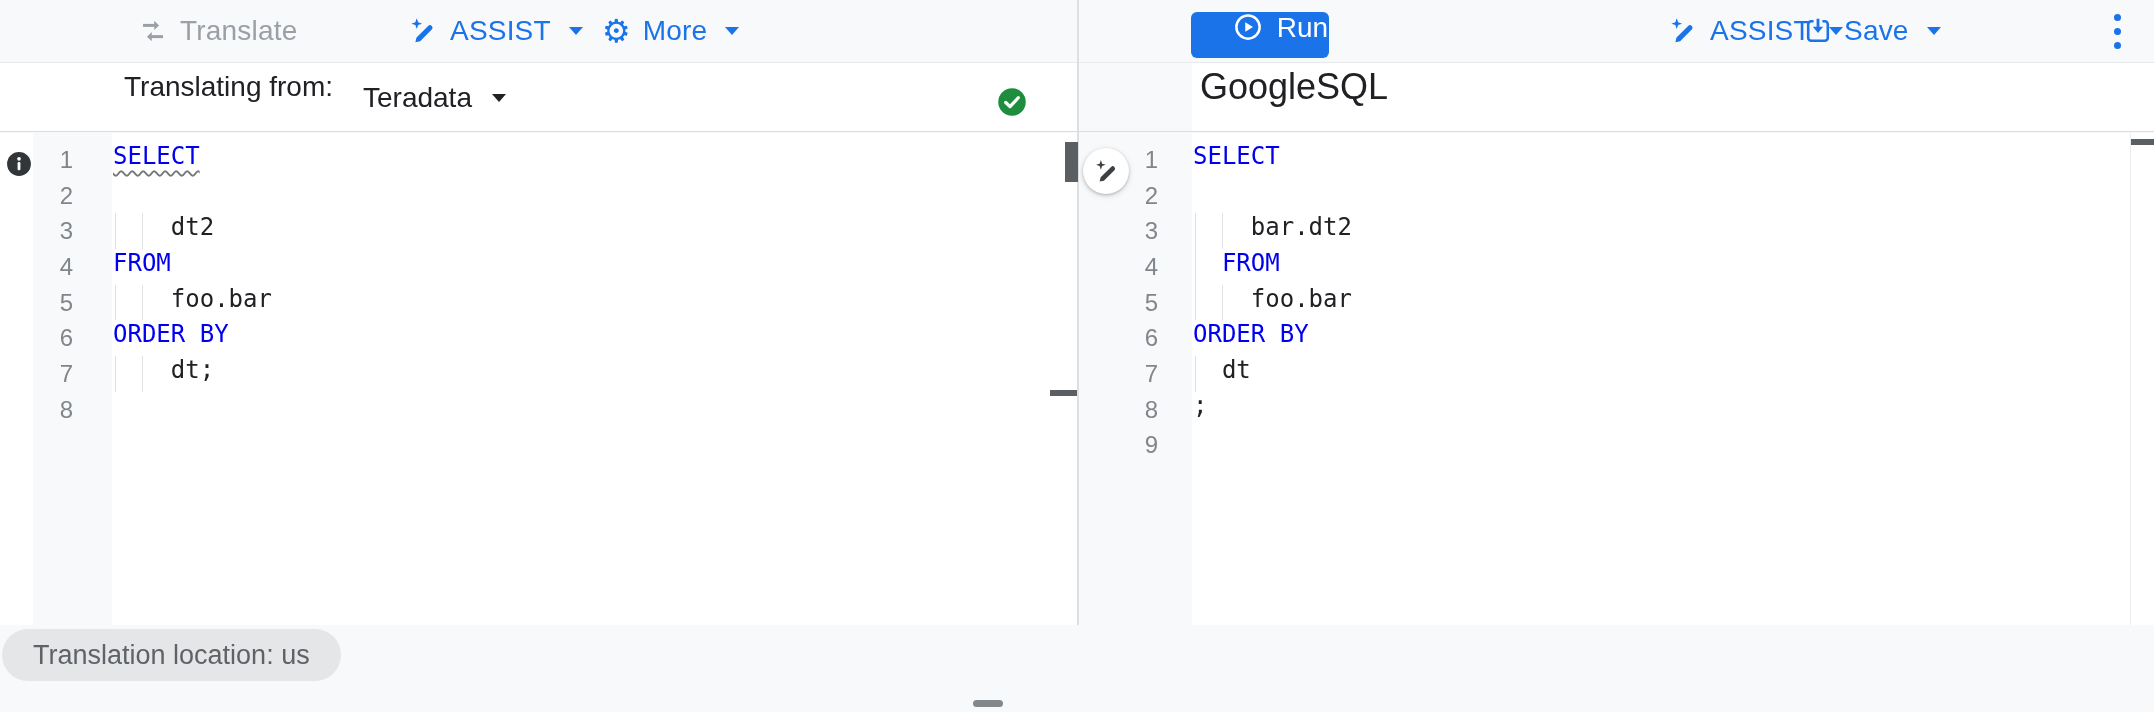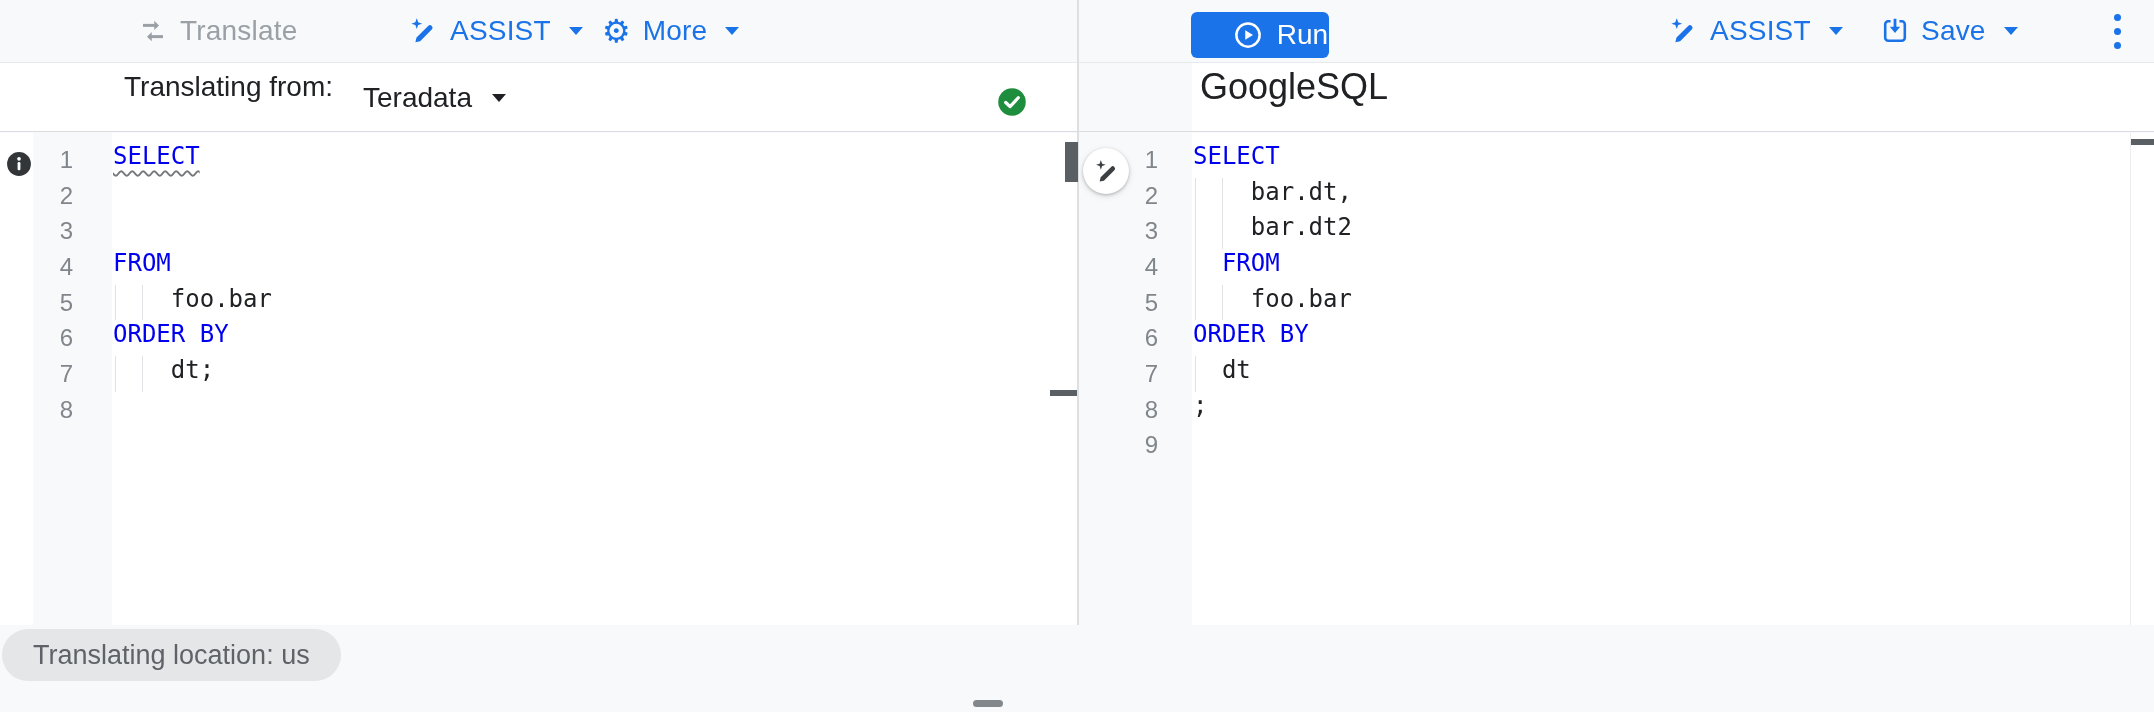--- a/index.html
+++ b/index.html
@@ -16,21 +16,21 @@
   body{background:#fff;font-family:"Liberation Sans","DejaVu Sans",sans-serif;}
   .stage{position:relative;width:2154px;height:712px;background:#f8f9fa;overflow:hidden;}
 
   
   .toolbar{position:absolute;left:0;top:0;width:2154px;height:63px;background:#f8f9fa;border-bottom:1px solid #e7e9ec;}
   .tbtn{position:absolute;top:0;height:62px;display:flex;align-items:center;gap:12px;cursor:pointer;background:none;border:none;font-family:inherit;}
   .tbtn .lbl{font-size:28px;color:var(--accent);font-weight:500;letter-spacing:.2px;}
   .tbtn.disabled .lbl{color:var(--disabled);font-weight:400;}
   .caret{width:0;height:0;border-left:7px solid transparent;border-right:7px solid transparent;border-top:8px solid var(--accent);margin-left:6px;}
   .caret.dark{border-top-color:#202124;}
-  .run-btn{position:absolute;left:1191px;top:12px;width:138px;height:46px;background:var(--accent);border:none;border-radius:6px;display:flex;align-items:center;justify-content:center;gap:14px;cursor:pointer;padding-left:41px;}
+  .run-btn{position:absolute;left:1191px;top:12px;width:138px;height:46px;background:var(--accent);border:none;border-radius:6px;display:flex;align-items:flex-start;justify-content:center;gap:14px;cursor:pointer;padding-left:41px;}
   .run-btn .lbl{color:#fff;font-size:28px;font-weight:500;font-family:inherit;}
   .kebab{position:absolute;left:2102px;top:0;width:30px;height:62px;display:flex;flex-direction:column;align-items:center;justify-content:center;gap:7px;cursor:pointer;background:none;border:none;}
   .kebab i{width:7px;height:7px;border-radius:50%;background:var(--accent);display:block;}
 
   
   .pane-divider{position:absolute;left:1077px;top:0;width:2px;height:625px;background:#dce0e3;}
   .pane-header{position:absolute;top:63px;height:69px;background:#fff;border-bottom:1px solid var(--border);}
   .pane-header.left{left:0;width:1077px;}
   .pane-header.right{left:1192px;width:962px;}
   .rp-header-border{position:absolute;left:1079px;top:131px;width:1075px;height:1px;background:var(--border);}
@@ -114,21 +114,21 @@
 
     <button class="tbtn" style="left:1668px;">
       <svg class="icon" width="30" height="30" viewBox="0 0 24 24" fill="#1a73e8">
         <path d="M7 1.8 8.1 5 11.3 6.1 8.1 7.2 7 10.4 5.9 7.2 2.7 6.1 5.9 5Z"></path>
         <path d="M5.9 20.9 6.8 17.2 16.1 7.9 a2.05 2.05 0 0 1 2.9 2.9 L9.7 20.2Z"></path>
       </svg>
       <span class="lbl">ASSIST</span>
       <span class="caret"></span>
     </button>
 
-    <button class="tbtn" style="left:1881px;">
+    <button class="tbtn" style="left:1804px;">
       <svg class="icon" width="28" height="28" viewBox="0 0 24 24">
         <rect x="3.6" y="3.6" width="16.8" height="16.8" rx="2.6" fill="none" stroke="#1a73e8" stroke-width="2.2"></rect>
         <rect x="8.2" y="1.4" width="7.6" height="4.4" fill="#f8f9fa"></rect>
         <path d="M12 1.5 V10.5" stroke="#1a73e8" stroke-width="2.4"></path>
         <path d="M7.6 8.4 H16.4 L12 13.8Z" fill="#1a73e8"></path>
       </svg>
       <span class="lbl">Save</span>
       <span class="caret"></span>
     </button>
 
@@ -165,20 +165,21 @@
   <div class="code-lines left" id="left-lines">
       <div class="code-row">
         <div class="ln">1</div>
         <div class="code"><span class="tok kw squiggle">SELECT</span></div>
       </div>
       <div class="code-row">
         <div class="ln">2</div>
       </div>
       <div class="code-row">
         <div class="ln">3</div>
+        <div class="code"><span class="guide" style="left: 2px;"></span><span class="guide" style="left: 29px;"></span><span class="tok pl">    dt2</span></div>
       </div>
       <div class="code-row">
         <div class="ln">4</div>
         <div class="code"><span class="tok kw">FROM</span></div>
       </div>
       <div class="code-row">
         <div class="ln">5</div>
         <div class="code"><span class="guide" style="left: 2px;"></span><span class="guide" style="left: 29px;"></span><span class="tok pl">    foo.bar</span></div>
       </div>
       <div class="code-row">
@@ -194,21 +195,20 @@
         <div class="code"></div>
       </div>
     </div>
   <div class="code-lines right" id="right-lines">
       <div class="code-row">
         <div class="ln">1</div>
         <div class="code"><span class="tok kw">SELECT</span></div>
       </div>
       <div class="code-row">
         <div class="ln">2</div>
-        <div class="code"><span class="guide" style="left: 2px;"></span><span class="guide" style="left: 29px;"></span><span class="tok pl">    bar.dt,</span></div>
       </div>
       <div class="code-row">
         <div class="ln">3</div>
         <div class="code"><span class="guide" style="left: 2px;"></span><span class="guide" style="left: 29px;"></span><span class="tok pl">    bar.dt2</span></div>
       </div>
       <div class="code-row">
         <div class="ln">4</div>
         <div class="code"><span class="guide" style="left: 2px;"></span><span class="tok pl">  </span><span class="tok kw">FROM</span></div>
       </div>
       <div class="code-row">
@@ -245,17 +245,17 @@
   <div class="right-scroll-thumb"></div>
 
   <button class="fab">
     <svg class="icon" width="27" height="27" viewBox="0 0 24 24" fill="#3c4043">
       <path d="M7 1.8 8.1 5 11.3 6.1 8.1 7.2 7 10.4 5.9 7.2 2.7 6.1 5.9 5Z"></path>
       <path d="M5.9 20.9 6.8 17.2 16.1 7.9 a2.05 2.05 0 0 1 2.9 2.9 L9.7 20.2Z"></path>
     </svg>
   </button>
 
   <div class="loc-pill">
-    <span>Translating location: us</span>
+    <span>Translation location: us</span>
   </div>
   <div class="drag-handle"></div>
 
 </div>
 
 </body></html>

